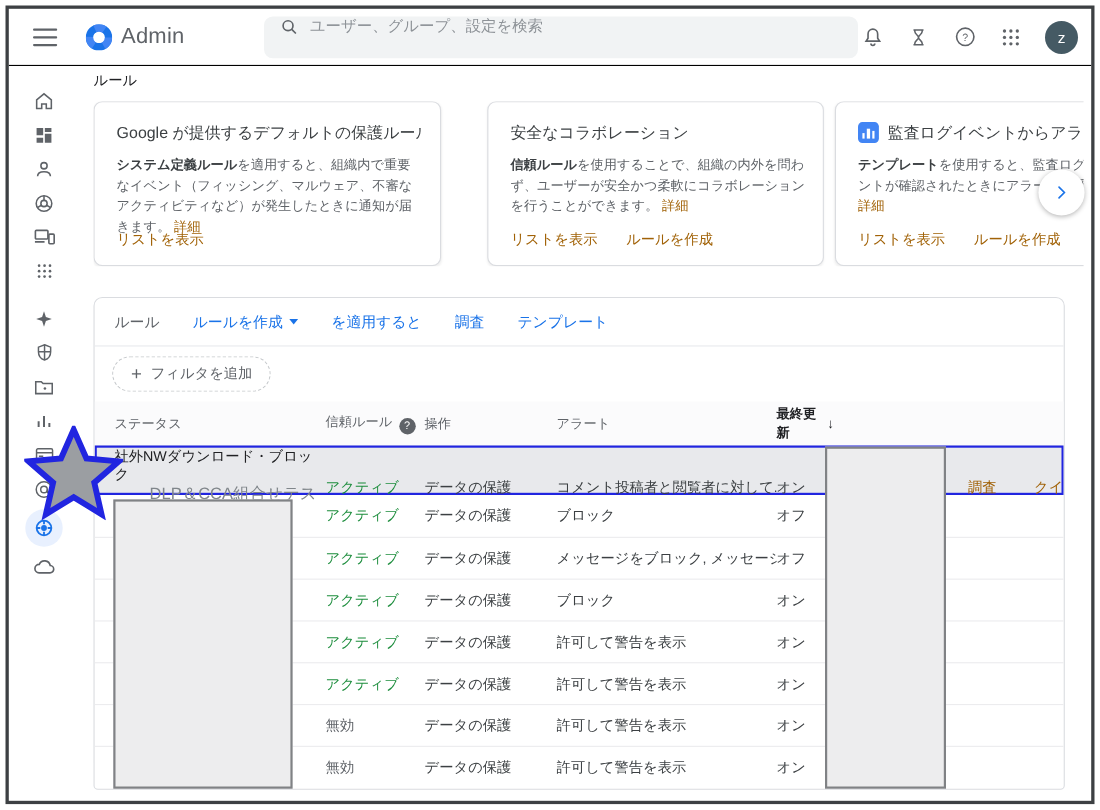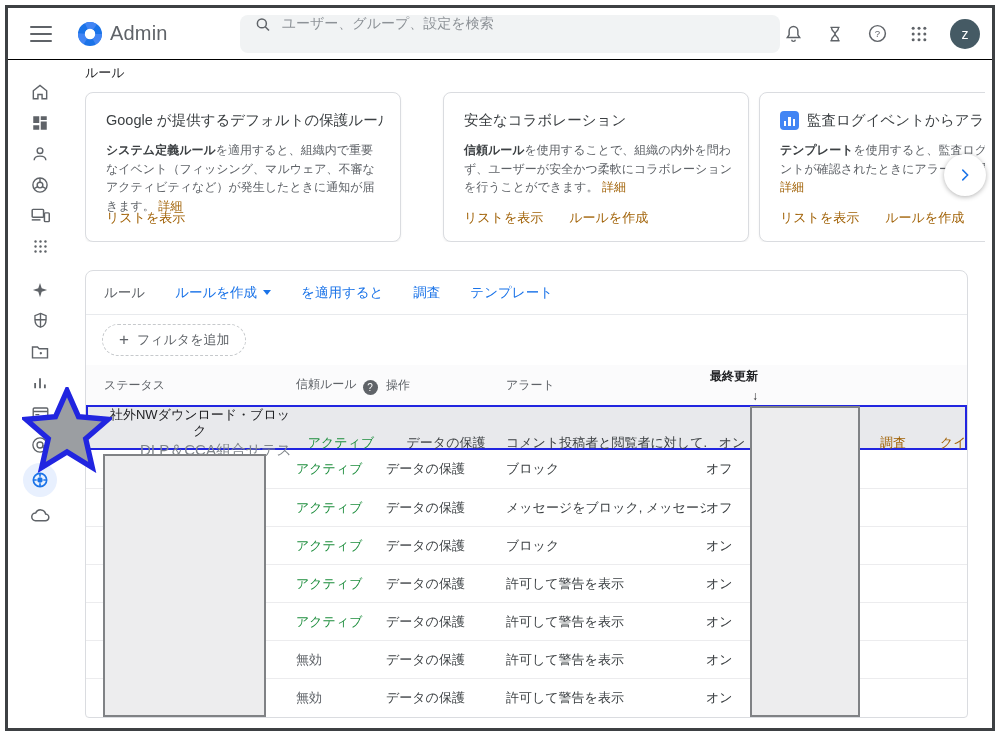--- a/index.html
+++ b/index.html
@@ -46,24 +46,24 @@
   .tabs { height:44px; display:flex; align-items:center; gap:30px; padding-left:18px; border-bottom:1px solid #e8eaed; font-size:13.5px; }
   .tab { cursor:pointer; color:#1a73e8; display:flex; align-items:center; gap:6px; }
   .tab.current { color:#5f6368; }
   .caret { width:0; height:0; border-left:4px solid transparent; border-right:4px solid transparent; border-top:5px solid #1a73e8; display:inline-block; }
   .filterbar { height:50px; display:flex; align-items:center; padding-left:16px; }
   .chip { display:inline-flex; align-items:center; gap:8px; height:32px; padding:0 16px; border:1.5px dashed #c6c9cc; border-radius:18px; color:#5f6368; font-size:13px; cursor:pointer; }
   .chip .plus { font-size:17px; color:#5f6368; }
 
   .thead, .trow { display:grid; grid-template-columns:192px 90px 120px 200px 52px 118px 1fr; align-items:center; padding-left:18px; }
   .thead { height:40px; font-size:12px; color:#5f6368; background:#fbfbfc; }
-  .thead .sorted { color:#202124; font-weight:bold; display:flex; align-items:flex-end; gap:4px;flex-direction:column; }
+  .thead .sorted { color:#202124; font-weight:bold; display:flex; align-items:center; gap:4px; }
   .qmark { display:inline-block; width:15px; height:15px; border-radius:50%; background:#5f6368; color:#fff; font-size:10px; line-height:15px; text-align:center; margin-left:6px; vertical-align:-3px; }
   .trow { height:38px; font-size:13px; color:#3c4043; border-top:1px solid #ececee; cursor:pointer; }
-  .trow.hl { height:45px; background:#e8e9ec; border:2.5px solid #2125e0; padding-left:16px;text-align:center; }
+  .trow.hl { height:45px; background:#e8e9ec; border:2.5px solid #2125e0; padding-left:16px; }
   .green { color:#1e8e3e; }
   .muted { color:#5f6368; }
   .name-main { font-size:13px; color:#202124; line-height:1.25; }
   .name-sub { font-size:15px; color:#80868b; line-height:1.3;margin-left:32px; }
   .row-links { display:flex; gap:34px; font-size:13px; padding-left:4px; white-space:nowrap; }
   .cell-clip { white-space:nowrap; overflow:hidden; }
 
   
   .redact { position:absolute; background:#ededee; border:2px solid #808285; z-index:30; }
   .redact.left { left:103px; top:454px; width:163px; height:263px; }

